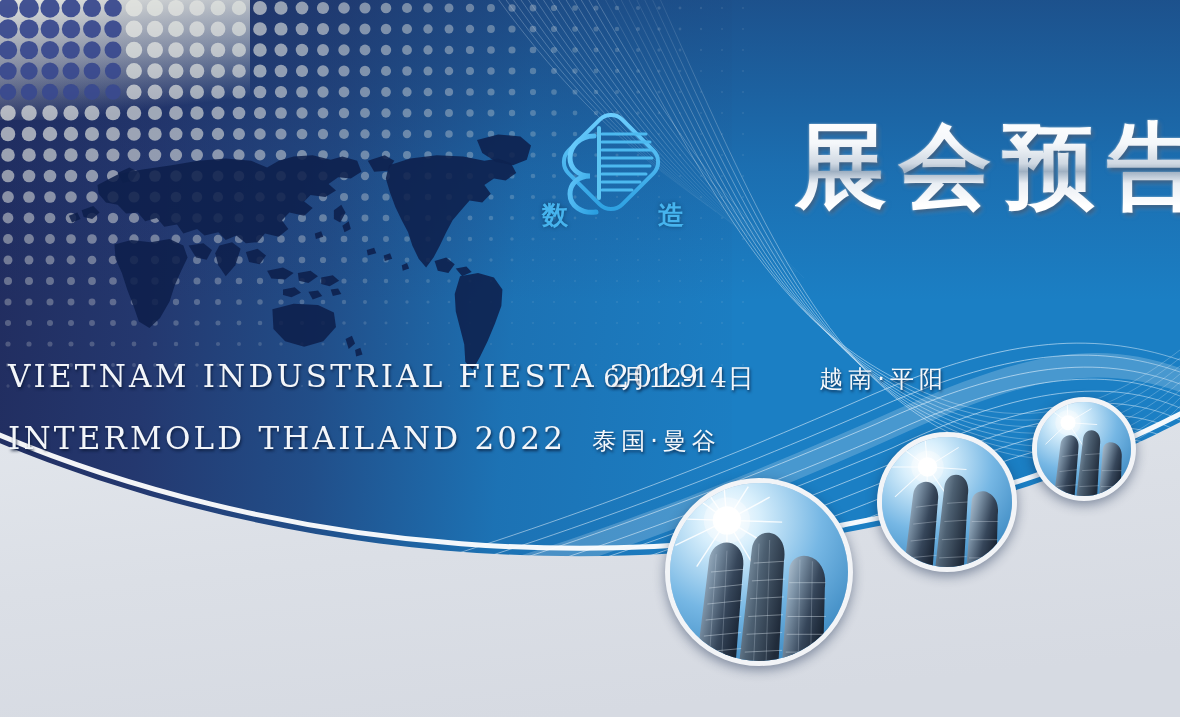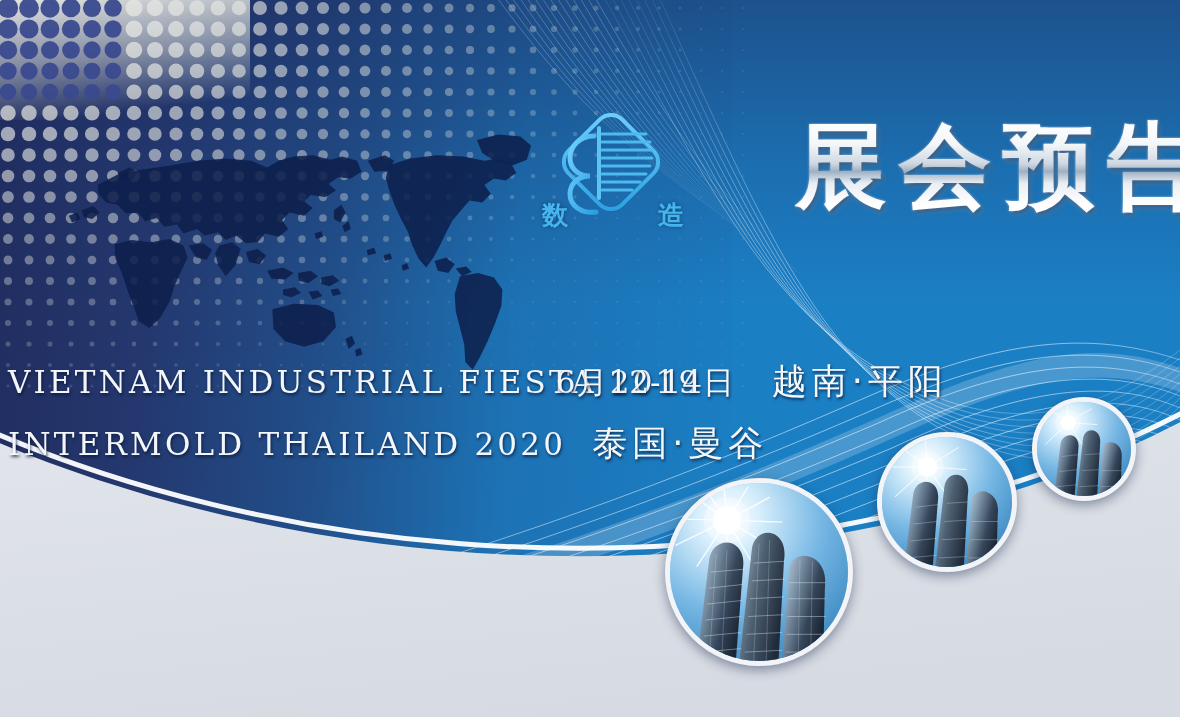--- a/index.html
+++ b/index.html
@@ -83,28 +83,28 @@
     font-size:31px;
     letter-spacing:3.2px;
     color:#f3f6fa;
     text-shadow:1px 2px 3px rgba(8,22,50,.75);
     min-width:522px;
     display:inline-block;
   }
   .evt-name.second{min-width:522px;}
   .evt-date{
     font-family:"DejaVu Serif","Liberation Serif",serif;
-    font-size:31px;letter-spacing:1px;
+    font-size:26px;letter-spacing:1px;
     color:#f3f6fa;
     text-shadow:1px 2px 3px rgba(8,22,50,.75);
     min-width:190px;display:inline-block;
   }
   .evt-place{
     font-family:"DejaVu Sans","Liberation Sans",sans-serif;
-    font-size:35px;letter-spacing:5px;
+    font-size:24px;letter-spacing:5px;
     color:#f5f8fb;
     text-shadow:1px 2px 3px rgba(8,22,50,.75);
     padding-left:26px;
   }
 
   
   .sweep{position:absolute;left:0;bottom:0;width:100%;height:330px;}
   .sweep svg{display:block;width:100%;height:100%;}
 
   
@@ -1049,21 +1049,21 @@
 
   <div class="headline">展会预告</div>
 
   <div class="events">
     <div class="evt-row">
       <span class="evt-name">VIETNAM INDUSTRIAL FIESTA 2019</span>
       <span class="evt-date">6月12-14日</span>
       <span class="evt-place">越南·平阳</span>
     </div>
     <div class="evt-row">
-      <span class="evt-name second">INTERMOLD THAILAND 2020</span>
+      <span class="evt-name second">INTERMOLD THAILAND 2022</span>
       <span class="evt-place">泰国·曼谷</span>
     </div>
   </div>
 
   <div class="photo photo-1">
     <svg viewBox="0 0 200 200" xmlns="http://www.w3.org/2000/svg">
       <defs>
         <radialGradient id="sky1" cx="0.33" cy="0.2" r="0.95">
           <stop offset="0" stop-color="#ffffff"></stop>
           <stop offset="0.18" stop-color="#d8effc"></stop>

